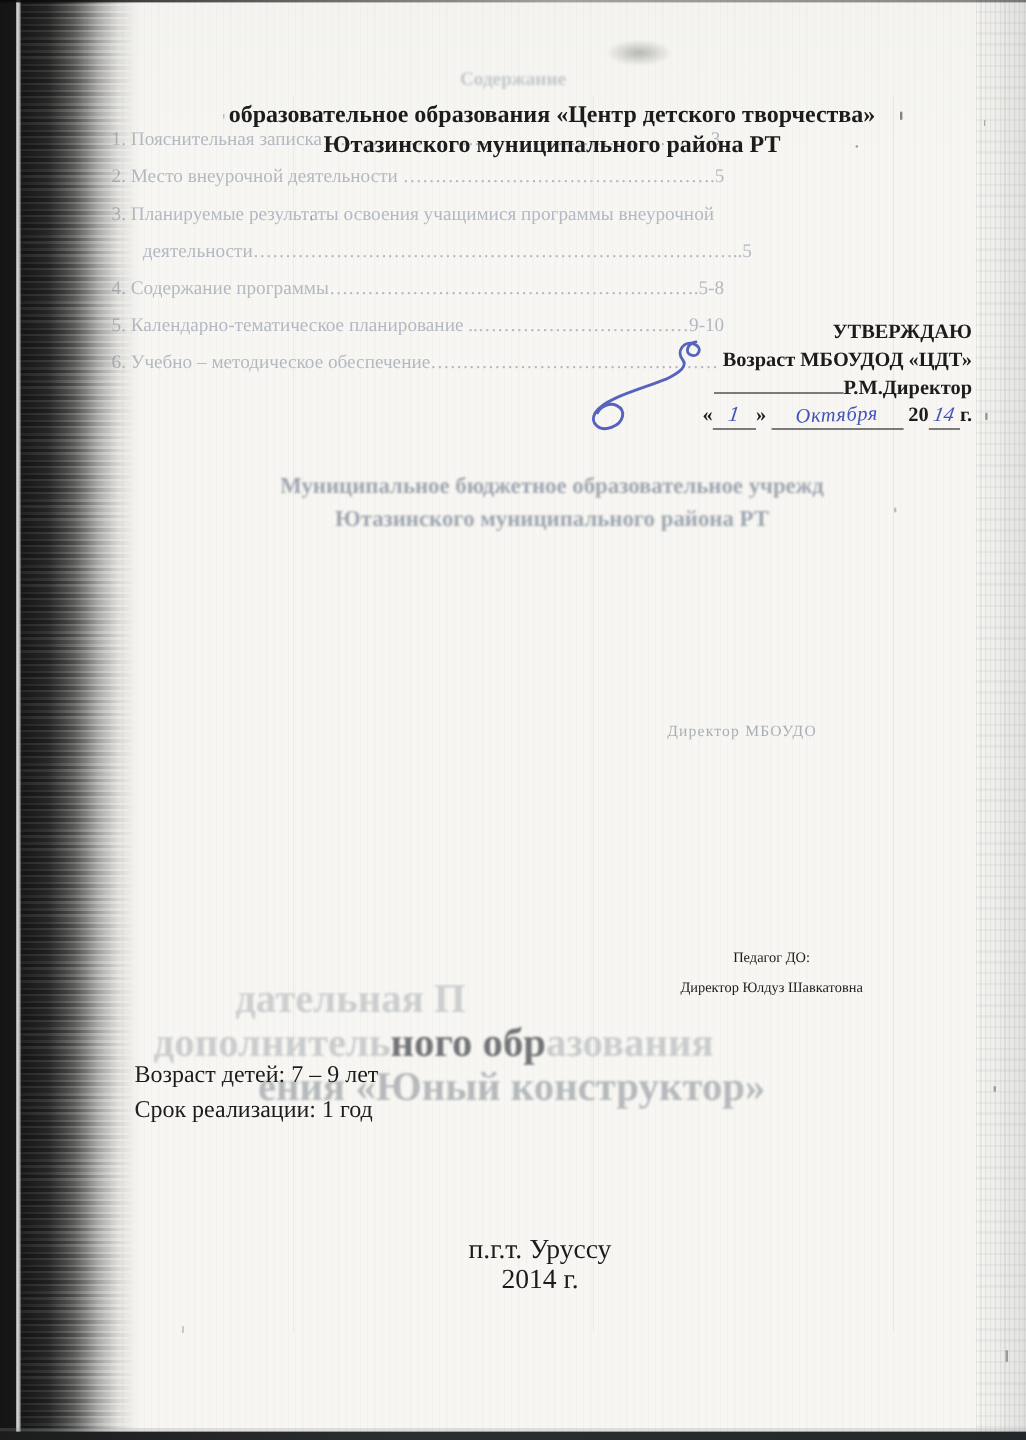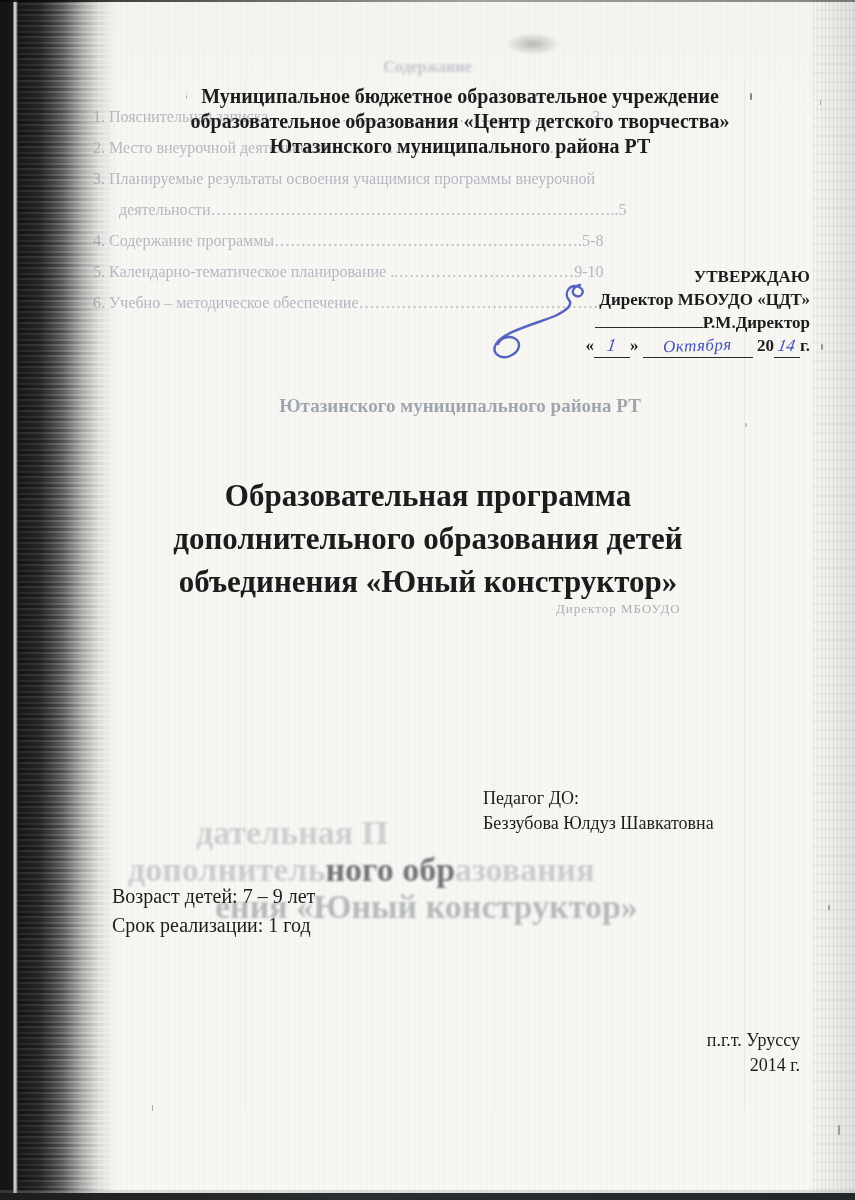--- a/index.html
+++ b/index.html
@@ -85,25 +85,25 @@
   .u-day{width:36px;}
   .u-month{width:110px;}
   .u-year{width:26px;}
   .hand{font-style:italic;color:#4553b8;font-weight:normal;}
   .hand-month{display:inline-block;font-size:17px;letter-spacing:.5px;transform:rotate(-2deg);}
   .hand-day{display:inline-block;transform:skewX(-8deg);font-size:18px;}
   .hand-year{display:inline-block;transform:skewX(-10deg);font-size:17px;}
   .signature-svg{left:483px;top:280px;z-index:6;}
   .main-title{left:58px;top:474px;width:740px;text-align:center;
     font-weight:bold;font-size:31px;line-height:43px;z-index:3;}
-  .teacher{right:52px;top:786px;width:320px;
-    font-size:18px;line-height:25px;z-index:4;}
+  .teacher{right:52px;top:786px;width:320px;text-align:center;
+    font-size:12px;line-height:25px;z-index:4;}
   .info{left:112px;top:882px;font-size:20px;line-height:29px;z-index:4;font-family:Liberation Serif, serif;}
-  .footer{left:100px;top:1028px;width:700px;text-align:right;
-    font-size:18px;line-height:25px;z-index:4;}
+  .footer{left:100px;top:1028px;width:700px;text-align:center;
+    font-size:23px;line-height:25px;z-index:4;}
 </style>
 </head>
 <body>
 
 <div class="page">
 
   <div class="abs noevt page-texture"></div>
   <div class="abs noevt vline" style="left:244px;"></div>
   <div class="abs noevt vline" style="left:494px;"></div>
   <div class="abs noevt vline" style="left:744px;"></div>
@@ -114,55 +114,50 @@
     <div class="toc-line">1.  Пояснительная записка ……………………………………………………3</div>
     <div class="toc-line">2.  Место внеурочной деятельности ………………………………………….5</div>
     <div class="toc-line">3.  Планируемые результаты освоения учащимися программы внеурочной</div>
     <div class="toc-line">деятельности…………………………………………………………………..5</div>
     <div class="toc-line">4.  Содержание программы………………………………………………….5-8</div>
     <div class="toc-line">5.  Календарно-тематическое планирование ..……………………………9-10</div>
     <div class="toc-line">6.  Учебно – методическое обеспечение………………………………………</div>
   </div>
 
   <div class="abs doc-header">
-    <div>Муниципальное бюджетное образовательное учреждение</div>
     <div>образовательное образования «Центр детского творчества»</div>
     <div>Ютазинского муниципального района РТ</div>
   </div>
 
   <div class="abs approval">
     <div>УТВЕРЖДАЮ</div>
-    <div>Директор МБОУДО «ЦДТ»</div>
+    <div>Возраст МБОУДОД «ЦДТ»</div>
     <div><span class="u u-sig"></span><span>Р.М.Директор</span></div>
     <div>
       <span>«</span><span class="u u-day"><span class="hand hand-day">1</span></span><span>»</span>
       <span class="u u-month"><span class="hand hand-month">Октября</span></span>
       <span>20</span><span class="u u-year"><span class="hand hand-year">14</span></span><span>г.</span>
     </div>
   </div>
 
   <svg class="abs noevt signature-svg" width="115" height="95" viewBox="0 0 115 95">
     <path d="M97 5 c-7 1 -10 9 -4 11 c6 2 10 -6 3 -9 c-9 -4 -16 6 -10 13 c4 5 -2 10 -14 16 C 52 44 20 52 13 64 c-5 9 4 16 14 12 c10 -4 12 -14 4 -18 c-6 -3 -14 1 -16 6" fill="none" stroke="#4553b8" stroke-width="2.4" stroke-linecap="round" opacity="0.9"></path>
   </svg>
 
   <div class="abs noevt ghost-header">
+    <div>Муниципальное бюджетное образовательное учрежд</div>
     <div>Ютазинского муниципального района РТ</div>
   </div>
 
-  <div class="abs main-title">
-    <div>Образовательная программа</div>
-    <div>дополнительного образования детей</div>
-    <div>объединения «Юный конструктор»</div>
-  </div>
 
   <div class="abs noevt ghost-director">Директор МБОУДО</div>
 
   <div class="abs teacher">
     <div>Педагог ДО:</div>
-    <div>Беззубова Юлдуз Шавкатовна</div>
+    <div>Директор Юлдуз Шавкатовна</div>
   </div>
 
   <div class="abs noevt ghost-big g1">дательная П</div>
   <div class="abs noevt ghost-big g2"><span>дополнитель</span><span class="dark">ного обр</span><span>азования</span></div>
   <div class="abs noevt ghost-big g3">ения «Юный конструктор»</div>
 
   <div class="abs info">
     <div>Возраст детей: 7 – 9  лет</div>
     <div>Срок реализации: 1 год</div>
   </div>

